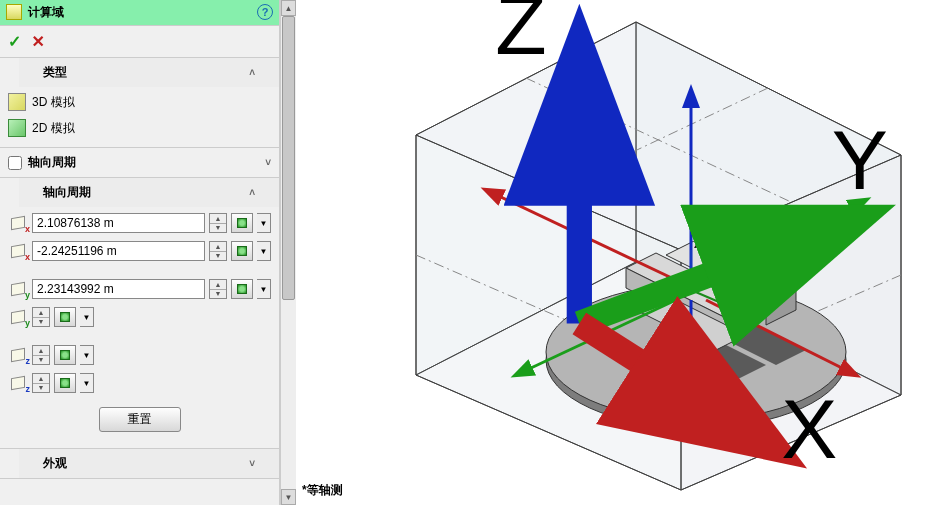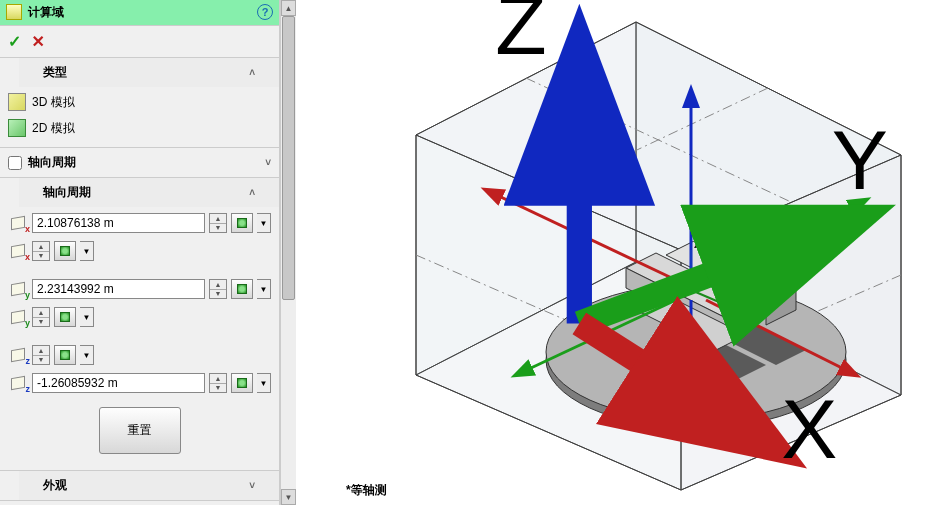--- a/index.html
+++ b/index.html
@@ -32,24 +32,24 @@
   .dim-icon .sub { position:absolute; bottom:-2px; right:-2px; font-size:9px; font-weight:bold;}
   .c-red { color:#c02020;} .c-green{color:#1a8a1a;} .c-blue{color:#1a3ac0;}
   .dim-input { flex:1; height:20px; border:1px solid #888; background:#fff; padding:0 4px; font-size:12px;}
   .spinner { width:18px; height:20px; border:1px solid #888; background:#eee; display:flex; flex-direction:column;}
   .spinner div{flex:1; display:flex; align-items:center; justify-content:center; font-size:7px; color:#555; border-bottom:1px solid #aaa;}
   .spinner div:last-child{border-bottom:none;}
   .bc-btn { width:22px; height:20px; border:1px solid #888; background:linear-gradient(#fefefe,#d8d8d8); display:flex; align-items:center; justify-content:center;}
   .bc-btn .sq { width:10px; height:10px; background:radial-gradient(circle,#88e088 40%, #1a8a1a 100%); border:1px solid #1a6a1a;}
   .dd-btn { width:14px; height:20px; border:1px solid #888; border-left:none; background:#eee; display:flex; align-items:center; justify-content:center; font-size:8px;}
   .reset-row { display:flex; justify-content:center; padding:8px 0;}
-  .reset-btn { padding:14px 28px; border:1px solid #888; background:linear-gradient(#fefefe,#d8d8d8); border-radius:3px; font-size:12px;}
+  .reset-btn { padding:3px 28px; border:1px solid #888; background:linear-gradient(#fefefe,#d8d8d8); border-radius:3px; font-size:12px;}
   .viewport { flex:1; position:relative; background:#ffffff; }
   .viewport svg { width:100%; height:100%; }
-  .view-label { position:absolute; bottom:6px; left:6px; font-size:12px; font-weight:bold;margin-left:44px;}
+  .view-label { position:absolute; bottom:6px; left:6px; font-size:12px; font-weight:bold;}
   .triad { position:absolute; bottom:30px; left:40px; width:60px; height:60px;}
 </style>
 </head>
 <body>
 
 <div class="panel">
   <div class="header">
     <div class="icon-box"></div>
     <div class="title">计算域</div>
     <div class="help">?</div>
@@ -104,20 +104,21 @@
             <div class="sq"></div>
           </div>
         <div class="dd-btn">▼</div>
       </div>
 
       <div class="dim-row">
         <div class="dim-icon">
             <div class="cube"></div>
             <span class="sub c-red">x</span>
           </div>
+        <input class="dim-input" value="-2.24251196 m" style="">
         <div class="spinner">
             <div>▲</div>
             <div>▼</div>
           </div>
         <div class="bc-btn">
             <div class="sq"></div>
           </div>
         <div class="dd-btn">▼</div>
       </div>
       <div style="height:6px"></div>
@@ -167,21 +168,20 @@
             <div class="sq"></div>
           </div>
         <div class="dd-btn">▼</div>
       </div>
 
       <div class="dim-row">
         <div class="dim-icon">
             <div class="cube"></div>
             <span class="sub c-blue">z</span>
           </div>
-        <input class="dim-input" value="-1.26085932 m" style="">
         <div class="spinner">
             <div>▲</div>
             <div>▼</div>
           </div>
         <div class="bc-btn">
             <div class="sq"></div>
           </div>
         <div class="dd-btn">▼</div>
       </div>
 

